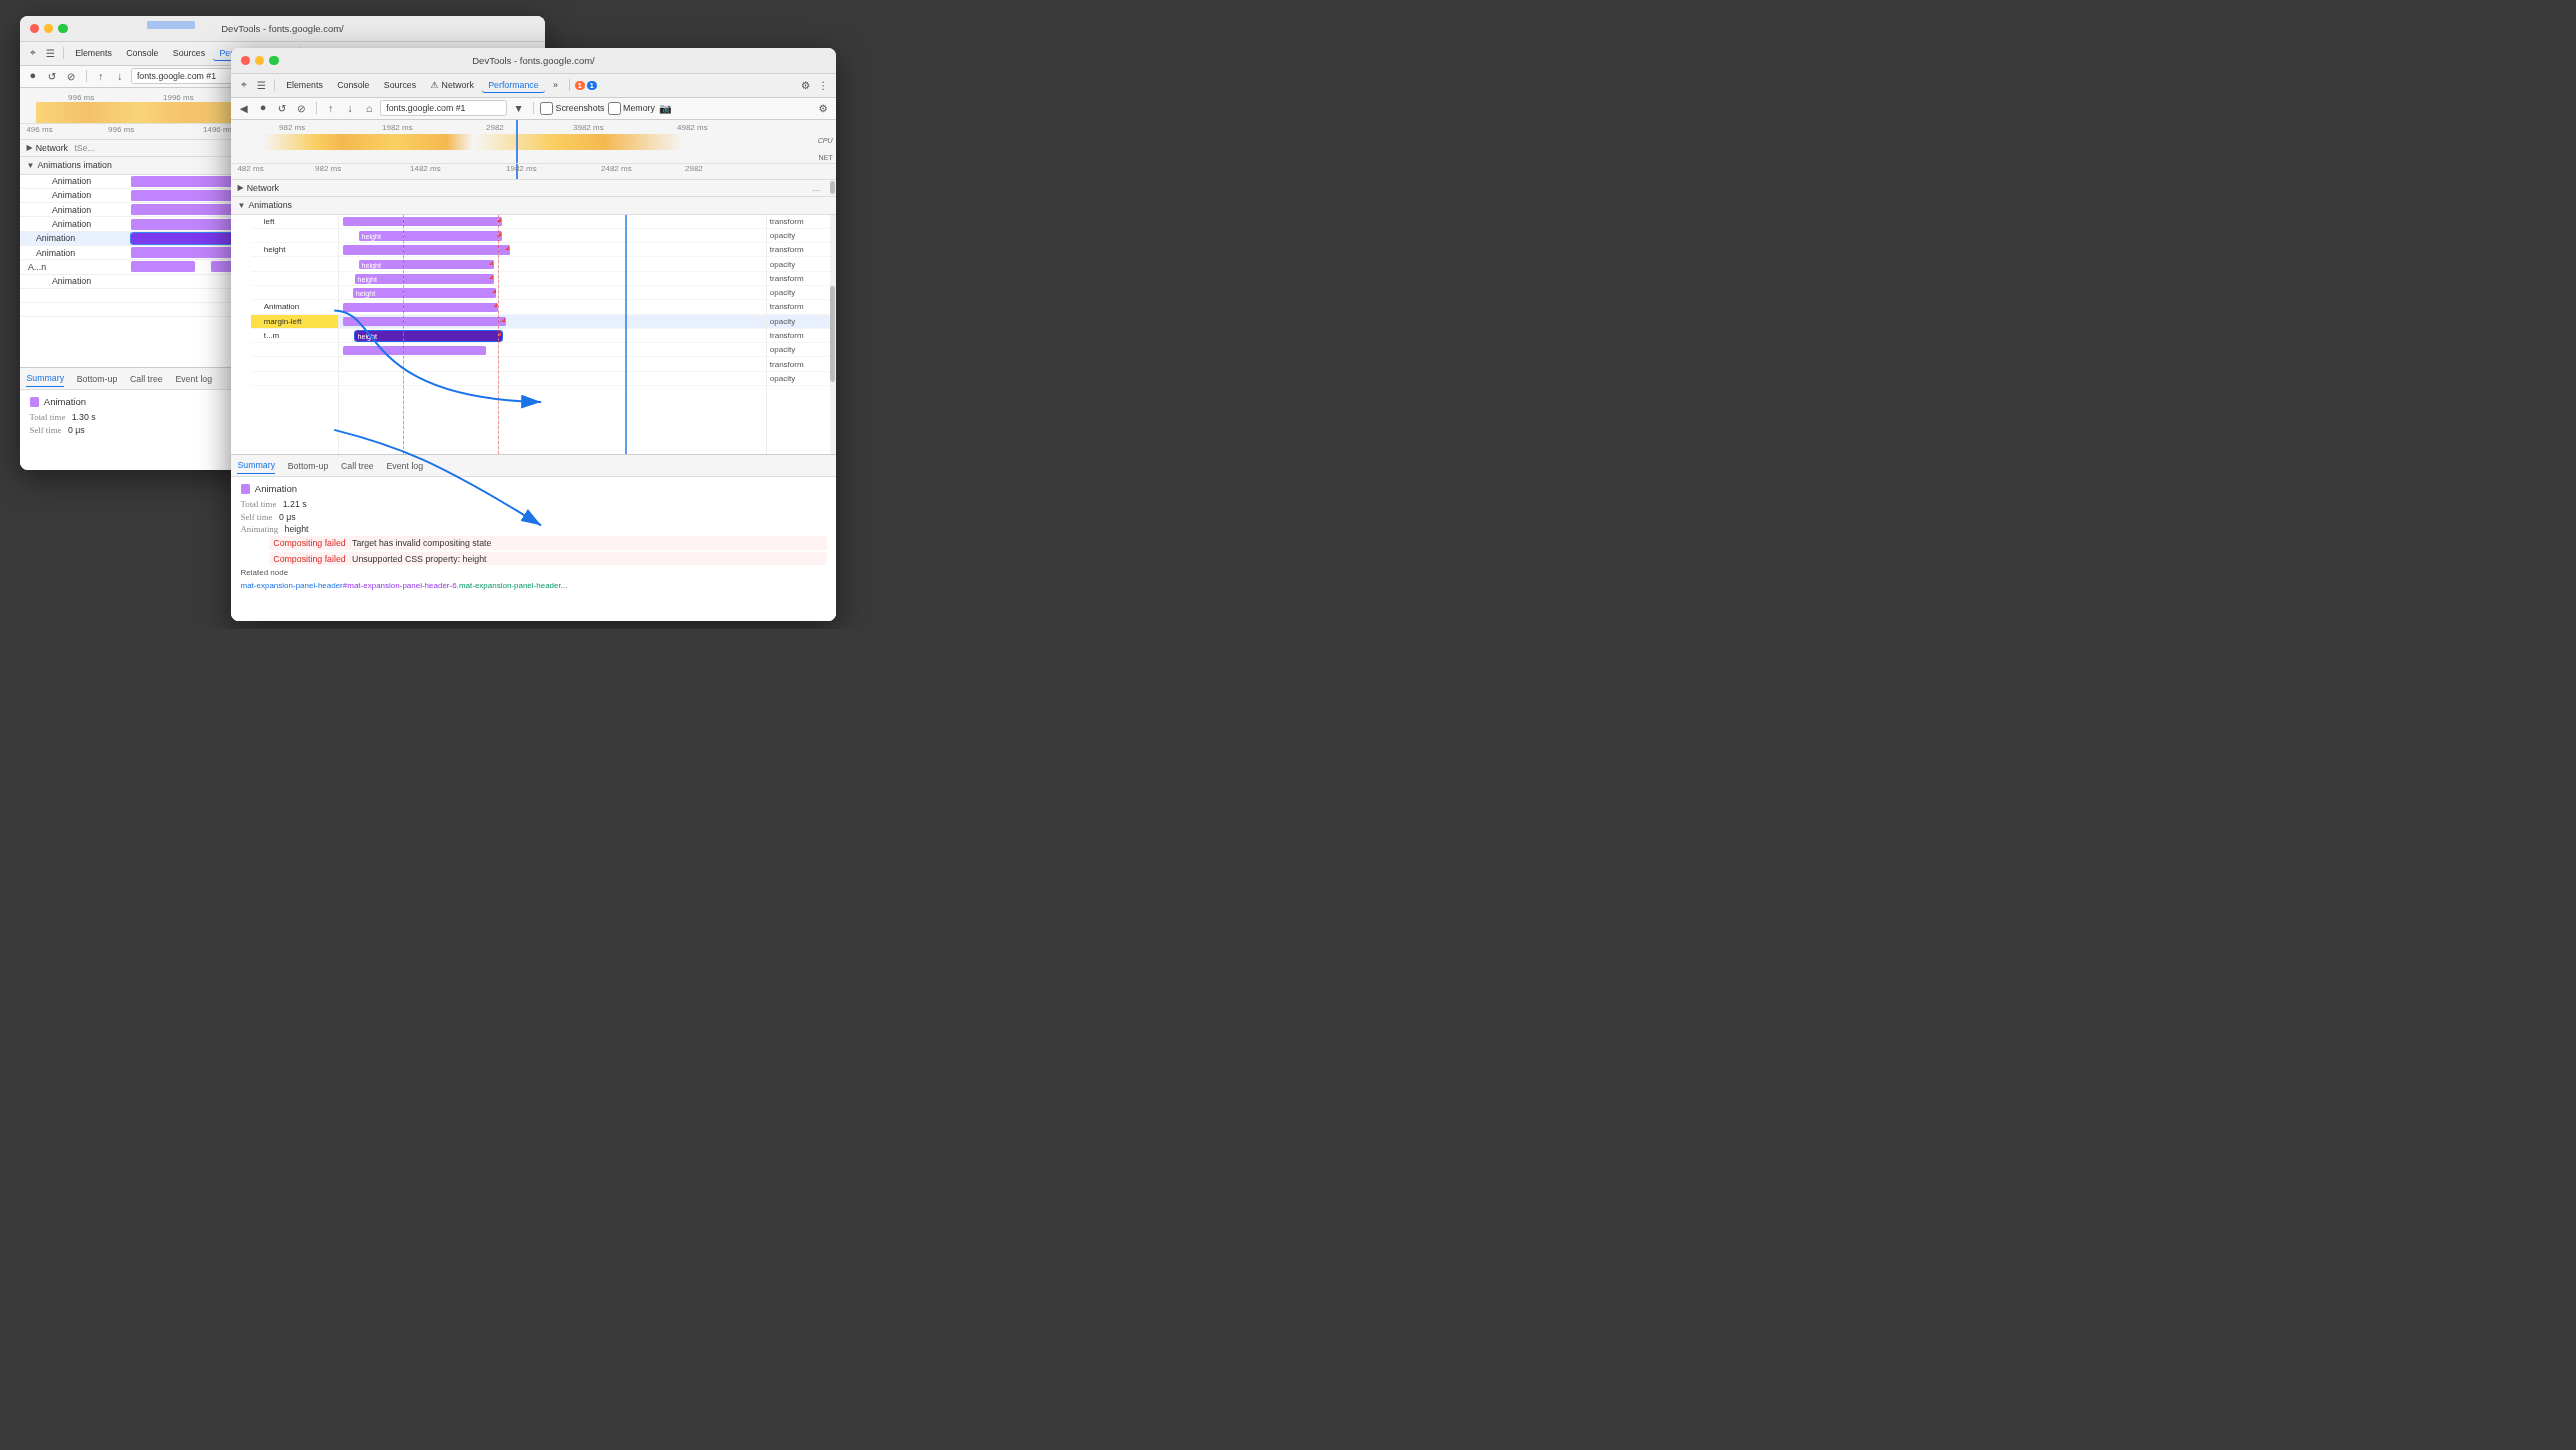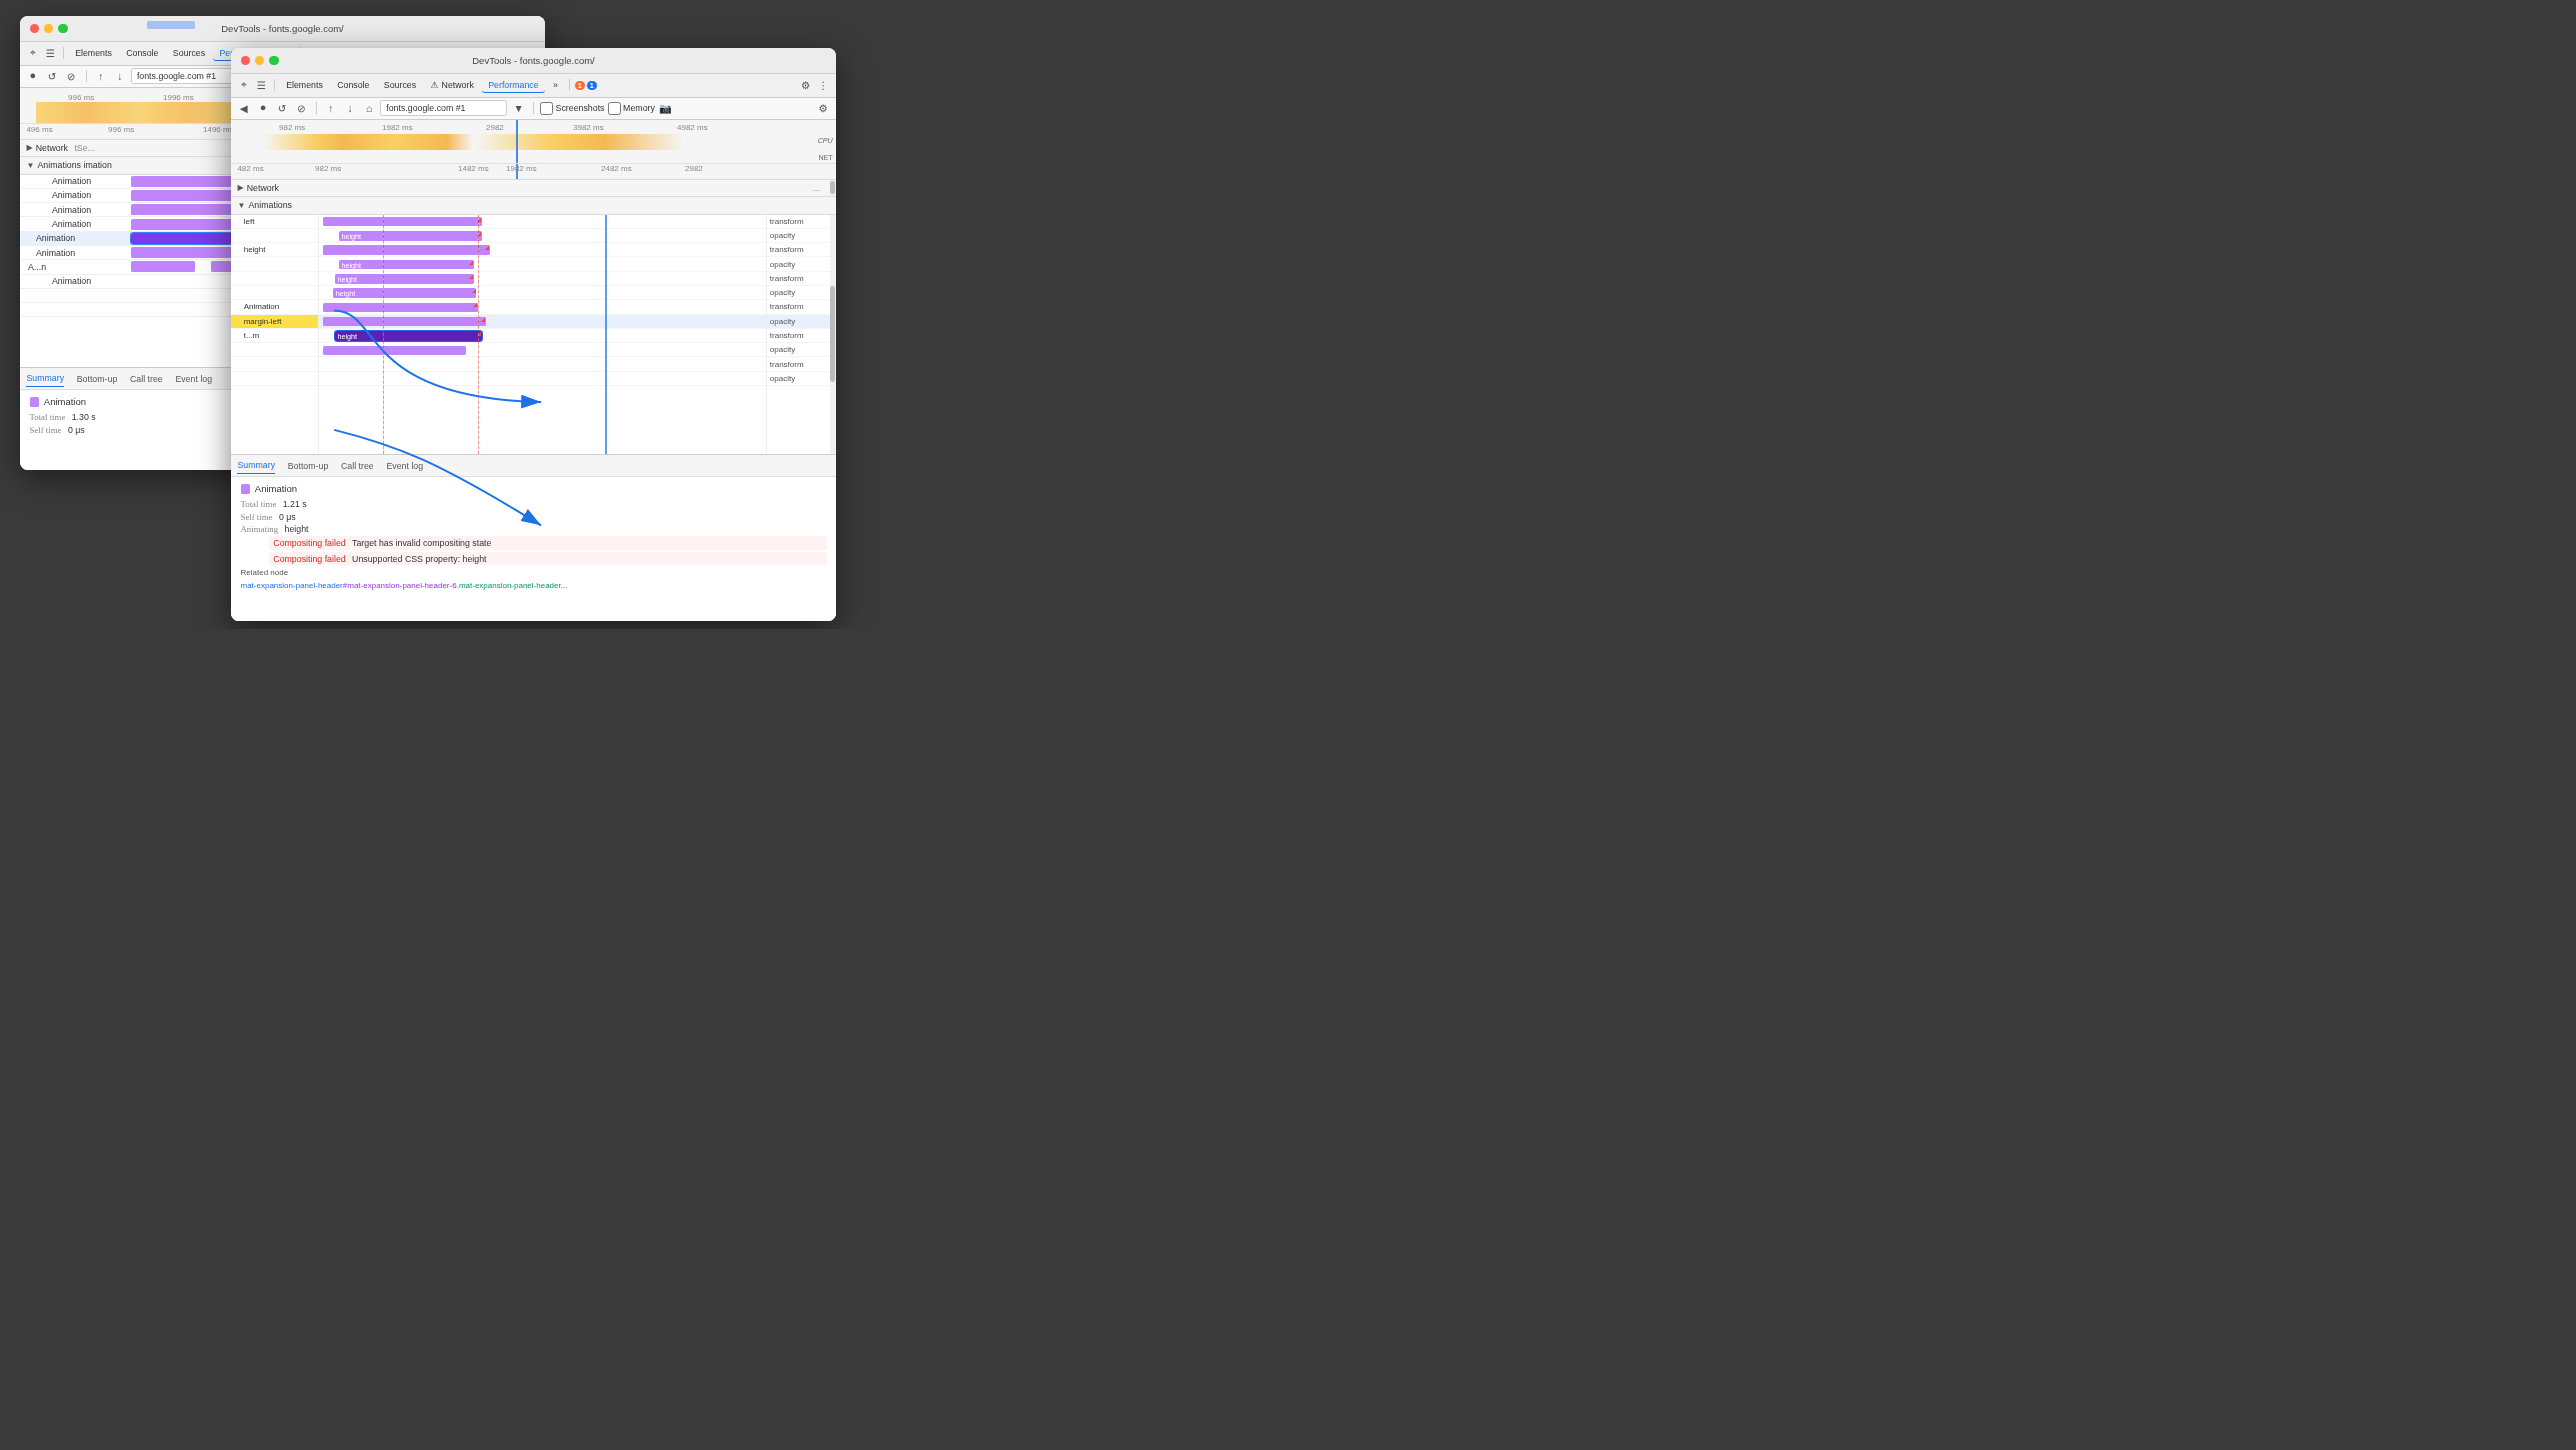--- a/index.html
+++ b/index.html
@@ -619,21 +619,21 @@
 
     <div style="position:absolute; top:14.3px; left:32px; right:48px; height:16px; background: linear-gradient(to right, transparent 0%, #fbbf24 10%, #f59e0b 15%, #fbbf24 25%, #f59e0b 35%, transparent 40%, #fbbf24 55%, #f59e0b 65%, transparent 80%); opacity:0.7; border-radius:1.6px;"></div>
 
     <div class="side-label" style="top:33px;">NET</div>
 
     <div style="position:absolute; top:0; left:285px; width:1.6px; height:100%; background:#1a73e8; opacity:0.8;"></div>
 
     <div style="position:absolute; bottom:3.2px; left:0; right:0; height:12.7px; font-size:8px; color:#888; border-top:0.8px solid #e0e0e0;">
       <span style="position:absolute; left:6.4px;">482 ms</span>
       <span style="position:absolute; left:84px;">982 ms</span>
-      <span style="position:absolute; left:179px;margin-left:48px;">1482 ms</span>
+      <span style="position:absolute; left:179px;">1482 ms</span>
       <span style="position:absolute; left:275px;">1982 ms</span>
       <span style="position:absolute; left:370px;">2482 ms</span>
       <span style="position:absolute; left:454px;">2982</span>
     </div>
   </div>
 
   <div class="network-row" style="position:relative;">
     <span style="font-size:8px; color:#555; margin-right:3.2px;">▶</span>
     <span>Network</span>
     <span style="position:absolute; right:16px; color:#888;">...</span>
@@ -642,21 +642,21 @@
     </div>
   </div>
 
   <div style="flex:1; overflow:hidden; background:white; position:relative;">
 
     <div class="anim-header">
       <span style="font-size:8px; margin-right:3.2px; color:#555;">▼</span>
       <span>Animations</span>
     </div>
 
-    <div style="display:flex; height:calc(100% - 17.5px); overflow:hidden; position:relative;">
+    <div style="display:flex; height:calc(100% - 17.5px); overflow:hidden; position:relative;padding-left:20px;">
 
       <div style="width:88px; flex-shrink:0; border-right:0.8px solid #eee;">
 
         <div style="height:14.3px; display:flex; align-items:center; padding-left:12.7px; font-size:8px; color:#333; border-bottom:0.8px solid #f5f5f5;">left</div>
         <div style="height:14.3px; display:flex; align-items:center; padding-left:12.7px; font-size:8px; color:#333; border-bottom:0.8px solid #f5f5f5;"></div>
         <div style="height:14.3px; display:flex; align-items:center; padding-left:12.7px; font-size:8px; color:#333; border-bottom:0.8px solid #f5f5f5;">height</div>
         <div style="height:14.3px; display:flex; align-items:center; padding-left:12.7px; font-size:8px; color:#333; border-bottom:0.8px solid #f5f5f5;"></div>
         <div style="height:14.3px; display:flex; align-items:center; padding-left:12.7px; font-size:8px; color:#333; border-bottom:0.8px solid #f5f5f5;"></div>
         <div style="height:14.3px; display:flex; align-items:center; padding-left:12.7px; font-size:8px; color:#333; border-bottom:0.8px solid #f5f5f5;"></div>
         <div style="height:14.3px; display:flex; align-items:center; padding-left:12.7px; font-size:8px; color:#333; border-bottom:0.8px solid #f5f5f5;">Animation</div>

